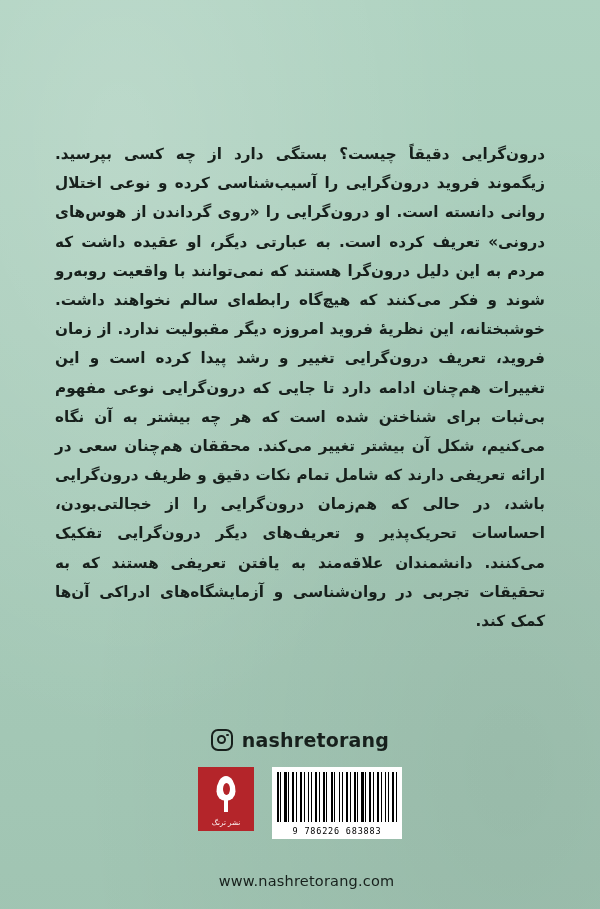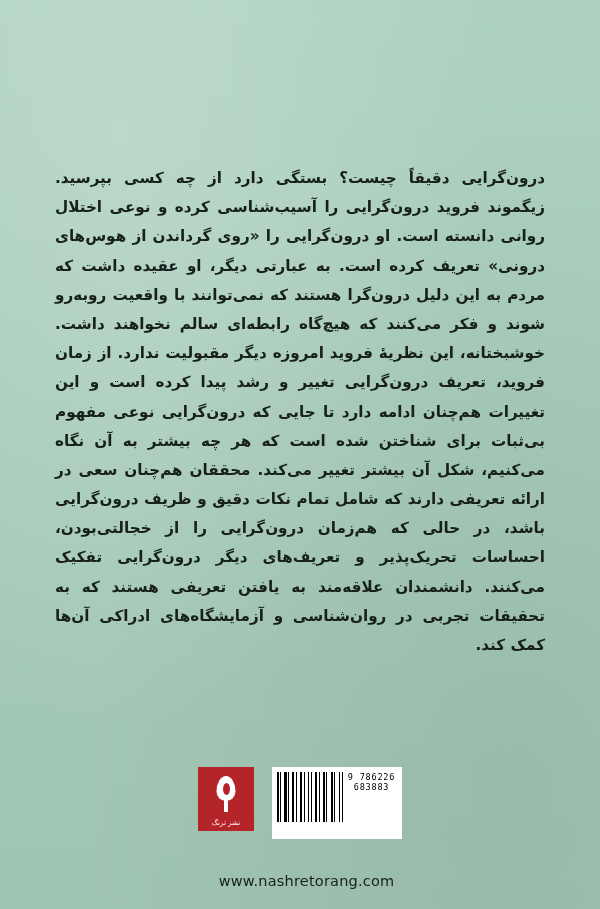--- a/index.html
+++ b/index.html
@@ -24,21 +24,21 @@
     position: absolute;
     inset: 0;
     background:
       radial-gradient(ellipse at 20% 15%, rgba(255,255,255,0.18), rgba(255,255,255,0) 55%),
       radial-gradient(ellipse at 85% 85%, rgba(0,0,0,0.06), rgba(0,0,0,0) 60%),
       linear-gradient(180deg, rgba(255,255,255,0.06), rgba(0,0,0,0.05));
     pointer-events: none;
   }
   .blurb {
     position: absolute;
-    top: 164px;
+    top: 140px;
     right: 55px;
     left: 55px;
     text-align: justify;
     text-align-last: right;
     direction: rtl;
     color: #17201c;
     font-size: 15.2px;
     line-height: 1.92;
     font-family: "DejaVu Sans", sans-serif;
     font-weight: 600;
@@ -173,21 +173,21 @@
     font-family: "DejaVu Sans", sans-serif;
     direction: rtl;
   }
   .barcode-wrap {
     width: 130px;
     height: 72px;
     background: #ffffff;
     box-sizing: border-box;
     padding: 5px 5px 2px 5px;
     display: flex;
-    flex-direction: row;
+    flex-direction: column;
     justify-content: space-between;
   }
   .bars {
     height: 50px;
     width: 100%;
     background:
       repeating-linear-gradient(90deg,
         #000 0px, #000 1.6px, #fff 1.6px, #fff 3.2px,
         #000 3.2px, #000 4.2px, #fff 4.2px, #fff 7.4px,
         #000 7.4px, #000 9.6px, #fff 9.6px, #fff 11.2px,
@@ -221,20 +221,24 @@
 
 <div class="page">
   <div class="texture"></div>
 
   <div class="blurb">
     <p>درون‌گرایی دقیقاً چیست؟ بستگی دارد از چه کسی بپرسید. زیگموند فروید درون‌گرایی را آسیب‌شناسی کرده و نوعی اختلال روانی دانسته است. او درون‌گرایی را «روی گرداندن از هوس‌های درونی» تعریف کرده است. به عبارتی دیگر، او عقیده داشت که مردم به این دلیل درون‌گرا هستند که نمی‌توانند با واقعیت روبه‌رو شوند و فکر می‌کنند که هیچ‌گاه رابطه‌ای سالم نخواهند داشت. خوشبختانه، این نظریهٔ فروید امروزه دیگر مقبولیت ندارد. از زمان فروید، تعریف درون‌گرایی تغییر و رشد پیدا کرده است و این تغییرات هم‌چنان ادامه دارد تا جایی که درون‌گرایی نوعی مفهوم بی‌ثبات برای شناختن شده است که هر چه بیشتر به آن نگاه می‌کنیم، شکل آن بیشتر تغییر می‌کند. محققان هم‌چنان سعی در ارائه تعریفی دارند که شامل تمام نکات دقیق و ظریف درون‌گرایی باشد، در حالی که هم‌زمان درون‌گرایی را از خجالتی‌بودن، احساسات تحریک‌پذیر و تعریف‌های دیگر درون‌گرایی تفکیک می‌کنند. دانشمندان علاقه‌مند به یافتن تعریفی هستند که به تحقیقات تجربی در روان‌شناسی و آزمایشگاه‌های ادراکی آن‌ها کمک کند.</p>
   </div>
 
   <div class="footer">
 
+    <div class="social">
+      <span class="ig-icon"></span>
+      <span class="handle">nashretorang</span>
+    </div>
 
     <div class="marks">
       <div class="publisher-logo">
         <div class="logo-glyph">
           <span class="drop"></span>
           <span class="stem"></span>
         </div>
         <div class="logo-text">نشر ترنگ</div>
       </div>
 

